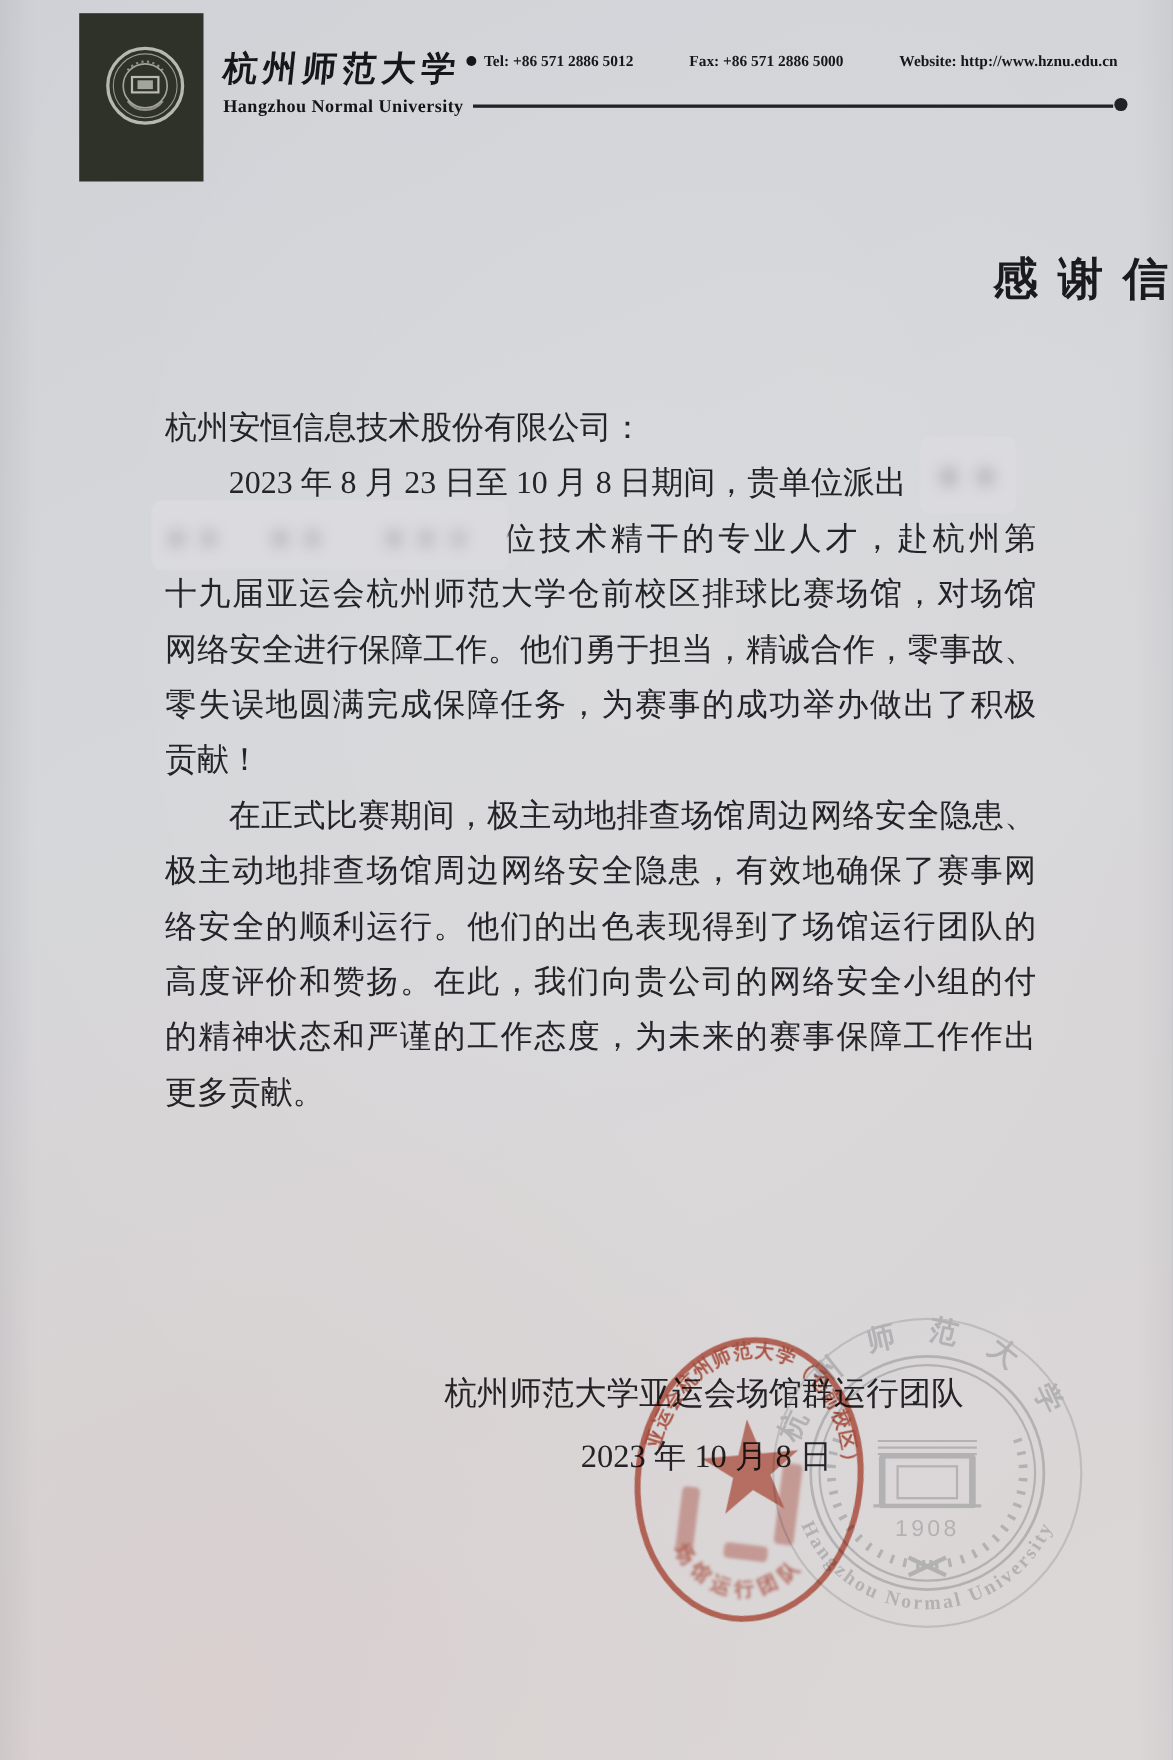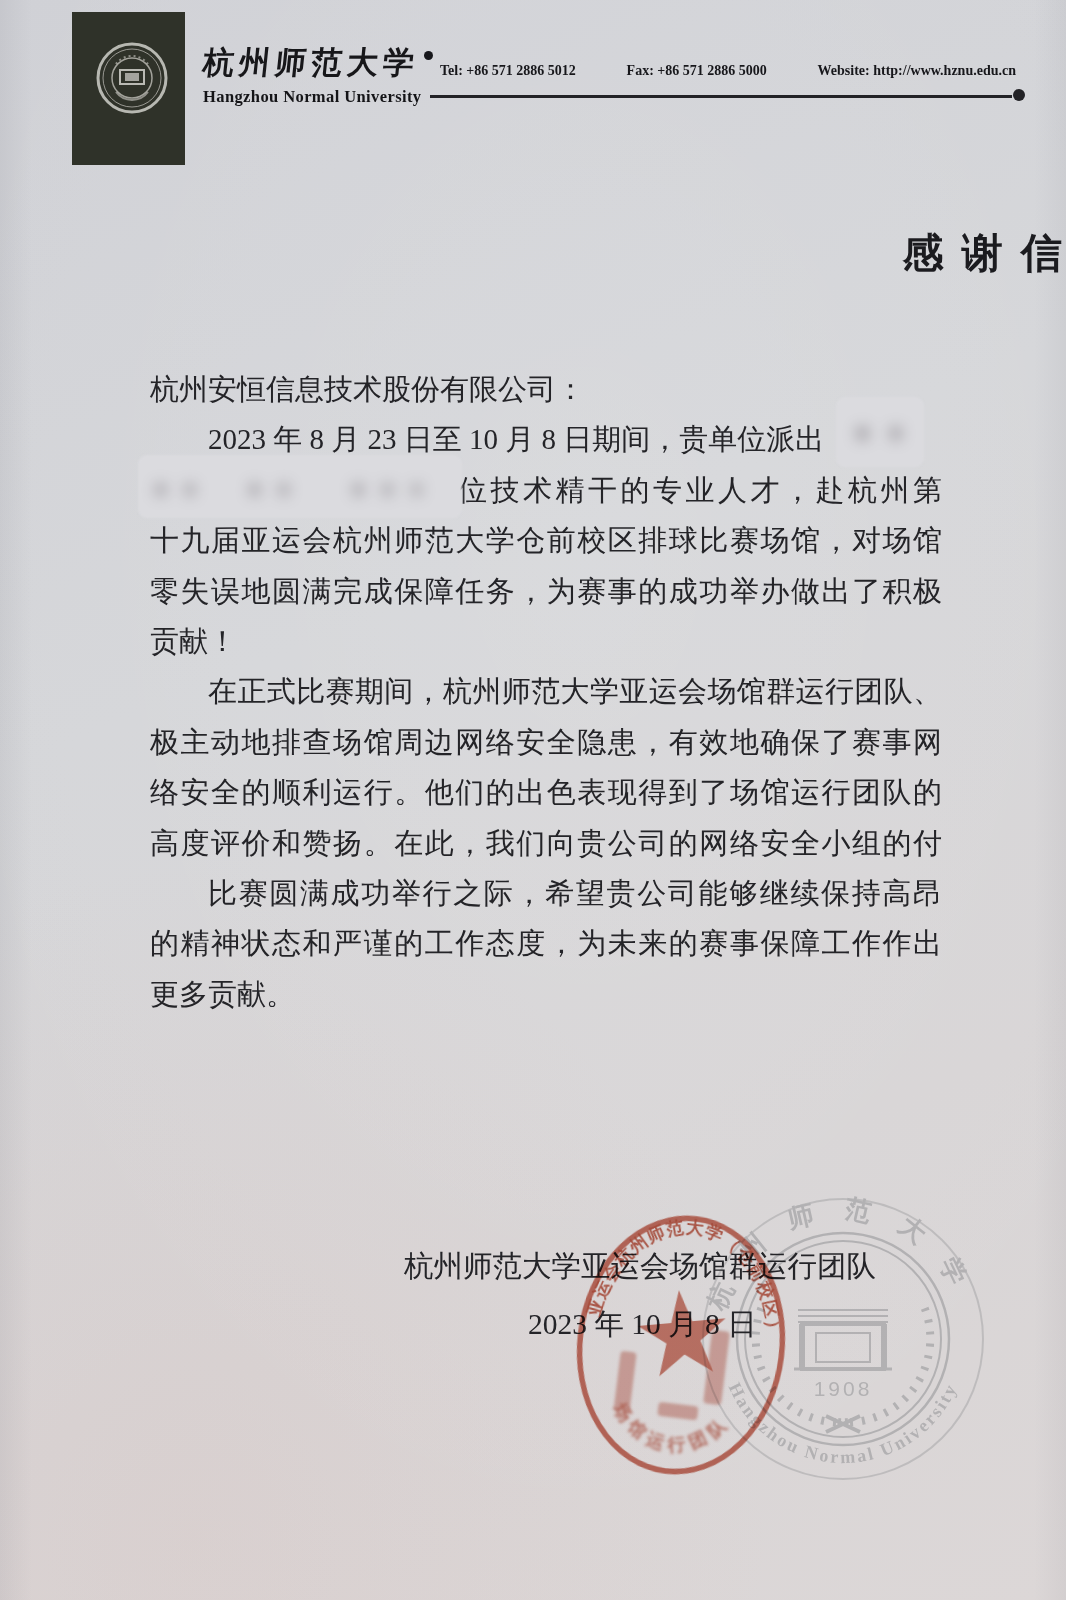--- a/index.html
+++ b/index.html
@@ -19,21 +19,21 @@
   .abs{position:absolute;}
 
   
   .logo-box{left:72px;top:12px;width:113px;height:153px;background:#2f3229;z-index:2;}
   .brand{left:203px;top:42px;z-index:2;}
   .brand-cn{font-size:31px;font-weight:bold;letter-spacing:5px;transform:skewX(-6deg);
     color:#17171a;white-space:nowrap;}
   .brand-en{font-size:16.5px;font-weight:bold;letter-spacing:.4px;color:#141417;margin-top:3px;white-space:nowrap;}
   .addr{left:440px;top:45px;width:576px;z-index:2;font-weight:bold;color:#17171b;}
   .addr-row1{font-size:14px;white-space:nowrap;}
-  .addr-row2{font-size:14px;display:flex;justify-content:space-between;margin-top:18px;white-space:nowrap;}
+  .addr-row2{font-size:14px;display:flex;justify-content:space-between;margin-top:4px;white-space:nowrap;}
   .addr b{font-weight:bold;}
   .lead-dot{left:424px;top:51px;width:9px;height:9px;border-radius:50%;background:#17171b;z-index:2;}
   .rule{left:430px;top:95px;width:582px;height:3px;background:#222226;z-index:2;}
   .end-dot{left:1013px;top:89px;width:12px;height:12px;border-radius:50%;background:#222226;z-index:2;}
 
   
   .title{left:0;top:226px;width:1066px;text-align:right;font-size:41px;font-weight:bold;
     letter-spacing:4px;color:#1b1b1f;z-index:2;}
 
   
@@ -101,27 +101,27 @@
   <div class="abs rule"></div>
   <div class="abs end-dot"></div>
 
   <div class="abs title">感 谢 信</div>
 
   <div class="abs body">
     <div class="bl">杭州安恒信息技术股份有限公司：</div>
     <div class="bl ind">2023 年 8 月 23 日至 10 月 8 日期间，贵单位派出</div>
     <div class="bl r3 jf">位技术精干的专业人才，赴杭州第</div>
     <div class="bl jf">十九届亚运会杭州师范大学仓前校区排球比赛场馆，对场馆</div>
+    <div class="bl jf">网络安全进行保障工作。他们勇于担当，精诚合作，零事故、</div>
     <div class="bl jf">零失误地圆满完成保障任务，为赛事的成功举办做出了积极</div>
     <div class="bl">贡献！</div>
-    <div class="bl ind jf">在正式比赛期间，杭州师范大学亚运会场馆群运行团队、</div>
+    <div class="bl ind jf">在正式比赛期间，极主动地排查场馆周边网络安全隐患、</div>
     <div class="bl jf">极主动地排查场馆周边网络安全隐患，有效地确保了赛事网</div>
     <div class="bl jf">络安全的顺利运行。他们的出色表现得到了场馆运行团队的</div>
     <div class="bl jf">高度评价和赞扬。在此，我们向贵公司的网络安全小组的付</div>
-    <div class="bl ind jf">比赛圆满成功举行之际，希望贵公司能够继续保持高昂</div>
     <div class="bl jf">的精神状态和严谨的工作态度，为未来的赛事保障工作作出</div>
     <div class="bl">更多贡献。</div>
   </div>
 
   <div class="abs redact redact1">
       <div class="smudge"></div>
     </div>
   <div class="abs redact redact2">
       <div class="smudge"></div>
     </div>

